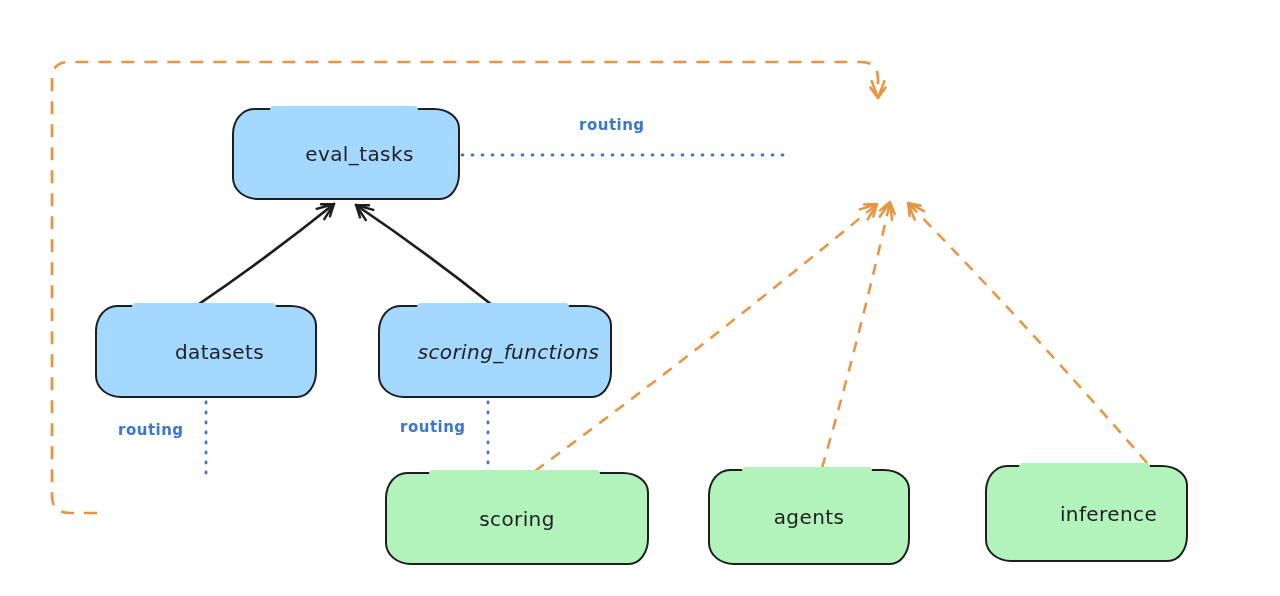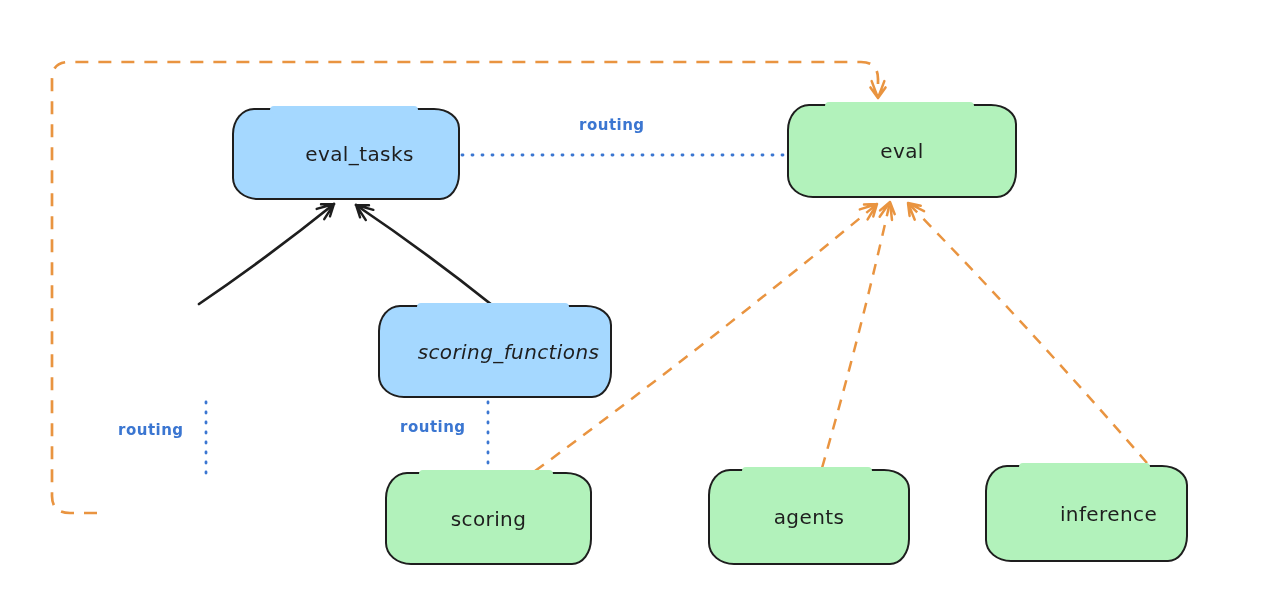--- a/index.html
+++ b/index.html
@@ -61,31 +61,31 @@
       <path d="M 1147 463 Q 1031.4 329.415 908 203" class="wire-orange"></path>
       <path d="M 908 203 L 924.0689035275982 211.11112442394662M 908 203 L 914.7323426154568 219.69357849318428M 908 203 L 920.7212508742622 205.67764377654754M 908 203 L 909.5993423772895 215.90124427953387" class="wire-head-orange"></path>
       <path d="M 97 513 L 70 513 Q 52 513 52 496 L 52 79 Q 52 62 69 62 L 861 62 Q 878 62 878 79 L 878 96" class="wire-orange-elbow"></path>
       <path d="M 878 98 L 871.6590638010484 81.15385717379718M 878 98 L 884.3409361989516 81.15385717379718M 878 98 L 870.446542913015 87.41958006338706M 878 98 L 885.553457086985 87.41958006338706" class="wire-head-orange"></path>
     </svg>
 
   <div class="node resource" style="left: 232px; top: 108px; width: 228px; height: 92px;">
     <span>eval_tasks</span>
   </div>
 
-  <div class="node api" style="left: 787px; top: 104px; width: 230px; height: 94px;">
-    <span>eval</span>
+
+  <div class="node resource" style="left: 95px; top: 305px; width: 222px; height: 93px;">
+    <span>datasets</span>
   </div>
-
 
   <div class="node resource" style="left: 378px; top: 305px; width: 234px; height: 93px; font-style: italic;">
     <span>scoring_functions</span>
   </div>
 
 
-  <div class="node api" style="left: 385px; top: 472px; width: 207px; height: 93px;">
+  <div class="node api" style="left: 385px; top: 472px; width: 264px; height: 93px;">
     <span>scoring</span>
   </div>
 
   <div class="node api" style="left: 708px; top: 469px; width: 202px; height: 96px;">
     <span>agents</span>
   </div>
 
   <div class="node api" style="left: 985px; top: 465px; width: 203px; height: 97px; padding-left: 44px;">
     <span>inference</span>
   </div>

